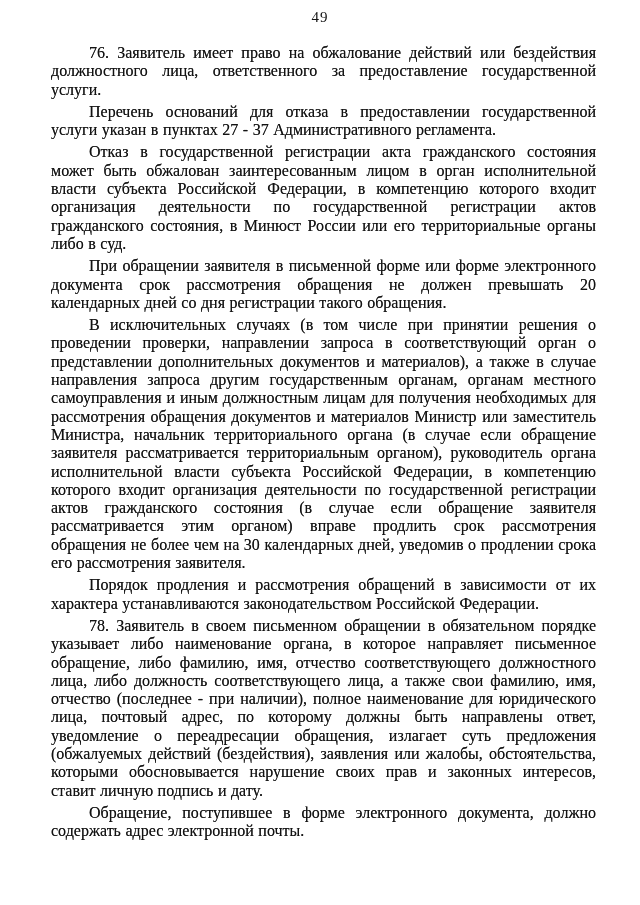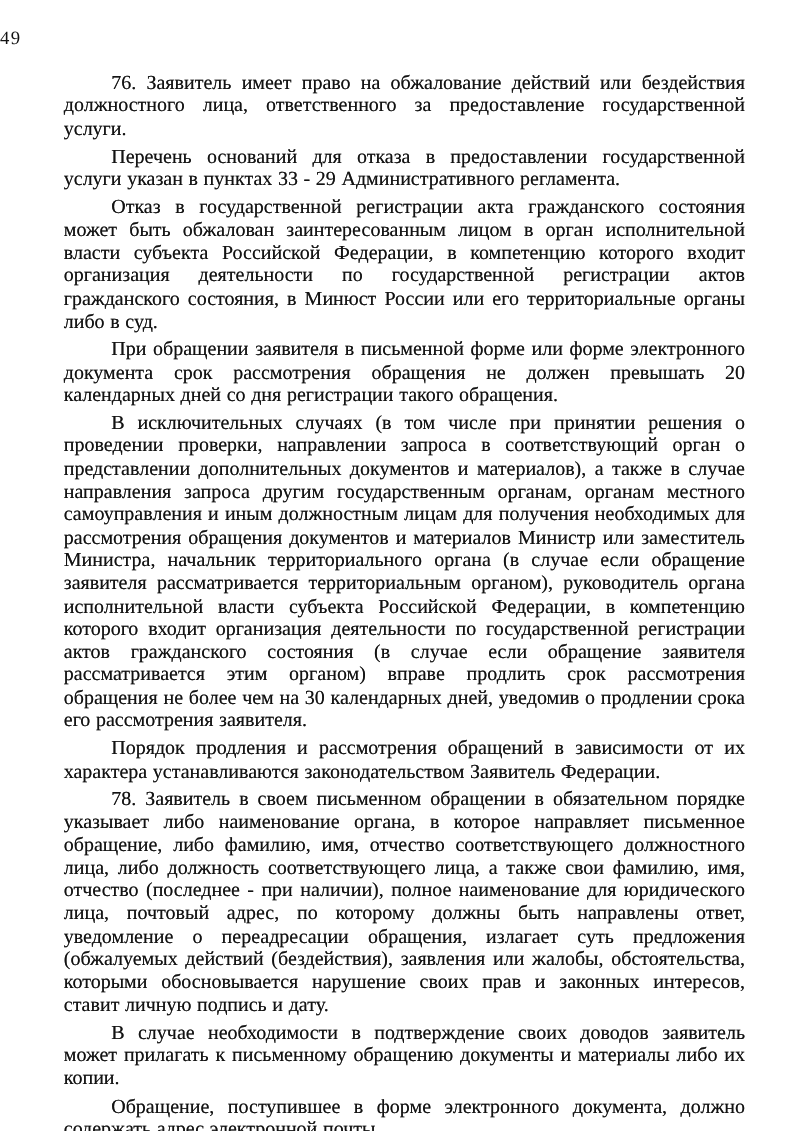--- a/index.html
+++ b/index.html
@@ -14,22 +14,22 @@
     font-family: "Liberation Serif", "DejaVu Serif", serif;
     color: #131313;
   }
   .page {
     width: 640px;
     height: 905px;
     box-sizing: border-box;
     background: #ffffff;
   }
   .page-number {
-    padding-top: 23px;
-    text-align: left;
+    padding-top: 9px;
+    text-align: center;
     font-size: 15px;
     line-height: 16px;
     letter-spacing: 1px;
   }
   .content {
     margin: 19px 40px 0 47px;
     font-size: 16px;
     line-height: 18.3px;
     text-align: justify;
     text-shadow: 0 0 0.5px rgba(0,0,0,0.65);
@@ -41,22 +41,21 @@
     word-spacing: 0.5px;
   }
 </style>
 </head>
 <body>
 
 <div class="page">
   <div class="page-number">49</div>
   <div class="content">
     <p>76. Заявитель имеет право на обжалование действий или бездействия должностного лица, ответственного за предоставление государственной услуги.</p>
-    <p>Перечень оснований для отказа в предоставлении государственной услуги указан в пунктах 33 - 29 Административного регламента.</p>
+    <p>Перечень оснований для отказа в предоставлении государственной услуги указан в пунктах 27 - 37 Административного регламента.</p>
     <p>Отказ в государственной регистрации акта гражданского состояния может быть обжалован заинтересованным лицом в орган исполнительной власти субъекта Российской Федерации, в компетенцию которого входит организация деятельности по государственной регистрации актов гражданского состояния, в Минюст России или его территориальные органы либо в суд.</p>
     <p>При обращении заявителя в письменной форме или форме электронного документа срок рассмотрения обращения не должен превышать 20 календарных дней со дня регистрации такого обращения.</p>
     <p>В исключительных случаях (в том числе при принятии решения о проведении проверки, направлении запроса в соответствующий орган о представлении дополнительных документов и материалов), а также в случае направления запроса другим государственным органам, органам местного самоуправления и иным должностным лицам для получения необходимых для рассмотрения обращения документов и материалов Министр или заместитель Министра, начальник территориального органа (в случае если обращение заявителя рассматривается территориальным органом), руководитель органа исполнительной власти субъекта Российской Федерации, в компетенцию которого входит организация деятельности по государственной регистрации актов гражданского состояния (в случае если обращение заявителя рассматривается этим органом) вправе продлить срок рассмотрения обращения не более чем на 30 календарных дней, уведомив о продлении срока его рассмотрения заявителя.</p>
-    <p>Порядок продления и рассмотрения обращений в зависимости от их характера устанавливаются законодательством Заявитель Федерации.</p>
+    <p>Порядок продления и рассмотрения обращений в зависимости от их характера устанавливаются законодательством Российской Федерации.</p>
     <p>78. Заявитель в своем письменном обращении в обязательном порядке указывает либо наименование органа, в которое направляет письменное обращение, либо фамилию, имя, отчество соответствующего должностного лица, либо должность соответствующего лица, а также свои фамилию, имя, отчество (последнее - при наличии), полное наименование для юридического лица, почтовый адрес, по которому должны быть направлены ответ, уведомление о переадресации обращения, излагает суть предложения (обжалуемых действий (бездействия), заявления или жалобы, обстоятельства, которыми обосновывается нарушение своих прав и законных интересов, ставит личную подпись и дату.</p>
-    <p>В случае необходимости в подтверждение своих доводов заявитель может прилагать к письменному обращению документы и материалы либо их копии.</p>
     <p>Обращение, поступившее в форме электронного документа, должно содержать адрес электронной почты.</p>
   </div>
 </div>
 
 </body></html>

